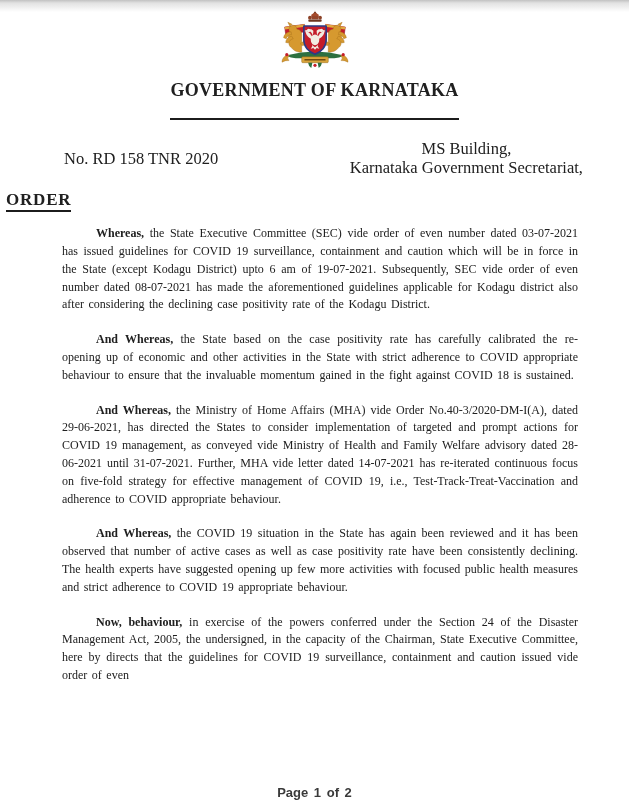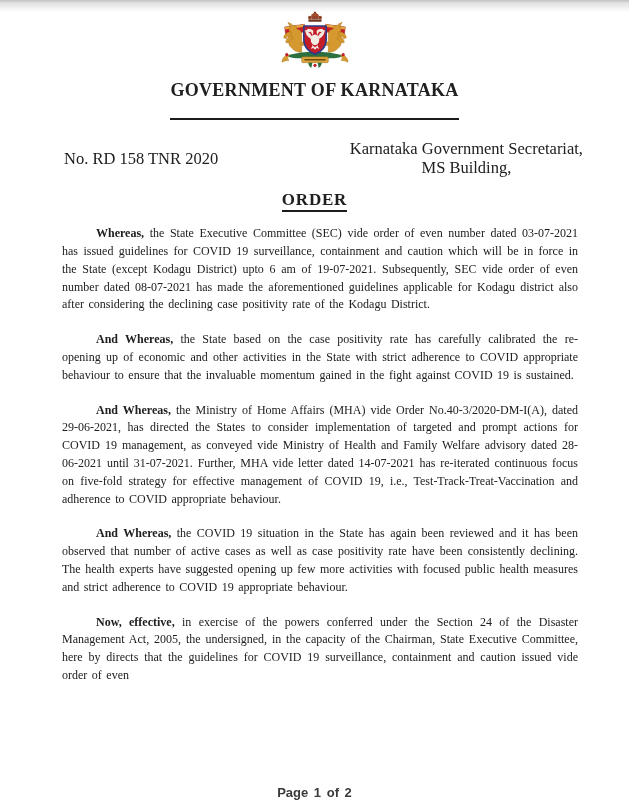--- a/index.html
+++ b/index.html
@@ -55,22 +55,22 @@
   }
   .ref-no {
     white-space: nowrap;
     padding-top: 1px;
   }
   .address {
     text-align: center;
     line-height: 18.6px;
   }
   .order-heading {
-    text-align: center;
     margin-top: -3px;
+    padding-left: 6px;
   }
   .order-heading .underlined {
     display: inline-block;
     font-weight: bold;
     font-size: 17px;
     letter-spacing: 0.8px;
     border-bottom: 2px solid #1c1c1c;
     padding-bottom: 0px;
   }
   .body-text {
@@ -173,35 +173,35 @@
     </svg>
   </div>
 
   <div class="doc-title">
     <span class="underlined">GOVERNMENT OF KARNATAKA</span>
   </div>
 
   <div class="meta-row">
     <div class="ref-no">No. RD 158 TNR 2020</div>
     <div class="address">
+      <div>MS Building,</div>
       <div>Karnataka Government Secretariat,</div>
-      <div>MS Building,</div>
     </div>
   </div>
 
   <div class="order-heading">
     <span class="underlined">ORDER</span>
   </div>
 
   <div class="body-text">
     <p class="para"><b class="lead">Whereas,</b><span> the State Executive Committee (SEC) vide order of even number dated 03-07-2021 has issued guidelines for COVID 19 surveillance, containment and caution which will be in force in the State (except Kodagu District) upto 6 am of 19-07-2021.  Subsequently, SEC vide order of even number dated 08-07-2021 has made the aforementioned guidelines applicable for Kodagu district also after considering the declining case positivity rate of the Kodagu District.</span></p>
-    <p class="para"><b class="lead">And Whereas,</b><span> the State based on the case positivity rate has carefully calibrated the re-opening up of economic and other activities in the State with strict adherence to COVID appropriate behaviour to ensure that the invaluable momentum gained in the fight against COVID 19 is sustained.</span></p>
+    <p class="para"><b class="lead">And Whereas,</b><span> the State based on the case positivity rate has carefully calibrated the re-opening up of economic and other activities in the State with strict adherence to COVID appropriate behaviour to ensure that the invaluable momentum gained in the fight against COVID 18 is sustained.</span></p>
     <p class="para"><b class="lead">And Whereas,</b><span> the Ministry of Home Affairs (MHA) vide Order No.40-3/2020-DM-I(A), dated 29-06-2021, has directed the States to consider implementation of targeted and prompt actions for COVID 19 management, as conveyed vide Ministry of Health and Family Welfare advisory dated 28-06-2021 until 31-07-2021.  Further, MHA vide letter dated 14-07-2021 has re-iterated continuous focus on five-fold strategy for effective management of COVID 19, i.e., Test-Track-Treat-Vaccination and adherence to COVID appropriate behaviour.</span></p>
     <p class="para"><b class="lead">And Whereas,</b><span> the COVID 19 situation in the State has again been reviewed and it has been observed that number of active cases as well as case positivity rate have been consistently declining.  The health experts have suggested opening up few more activities with focused public health measures and strict adherence to COVID 19 appropriate behaviour.</span></p>
-    <p class="para"><b class="lead">Now, effective,</b><span> in exercise of the powers conferred under the Section 24 of the Disaster Management Act, 2005, the undersigned, in the capacity of the Chairman, State Executive Committee, here by directs that the guidelines for COVID 19 surveillance, containment and caution issued vide order of even</span></p>
+    <p class="para"><b class="lead">Now, behaviour,</b><span> in exercise of the powers conferred under the Section 24 of the Disaster Management Act, 2005, the undersigned, in the capacity of the Chairman, State Executive Committee, here by directs that the guidelines for COVID 19 surveillance, containment and caution issued vide order of even</span></p>
   </div>
 
   <div class="footer">
     <span>Page</span>
     <b>1</b>
     <span>of</span>
     <b>2</b>
   </div>
 </div>
 

